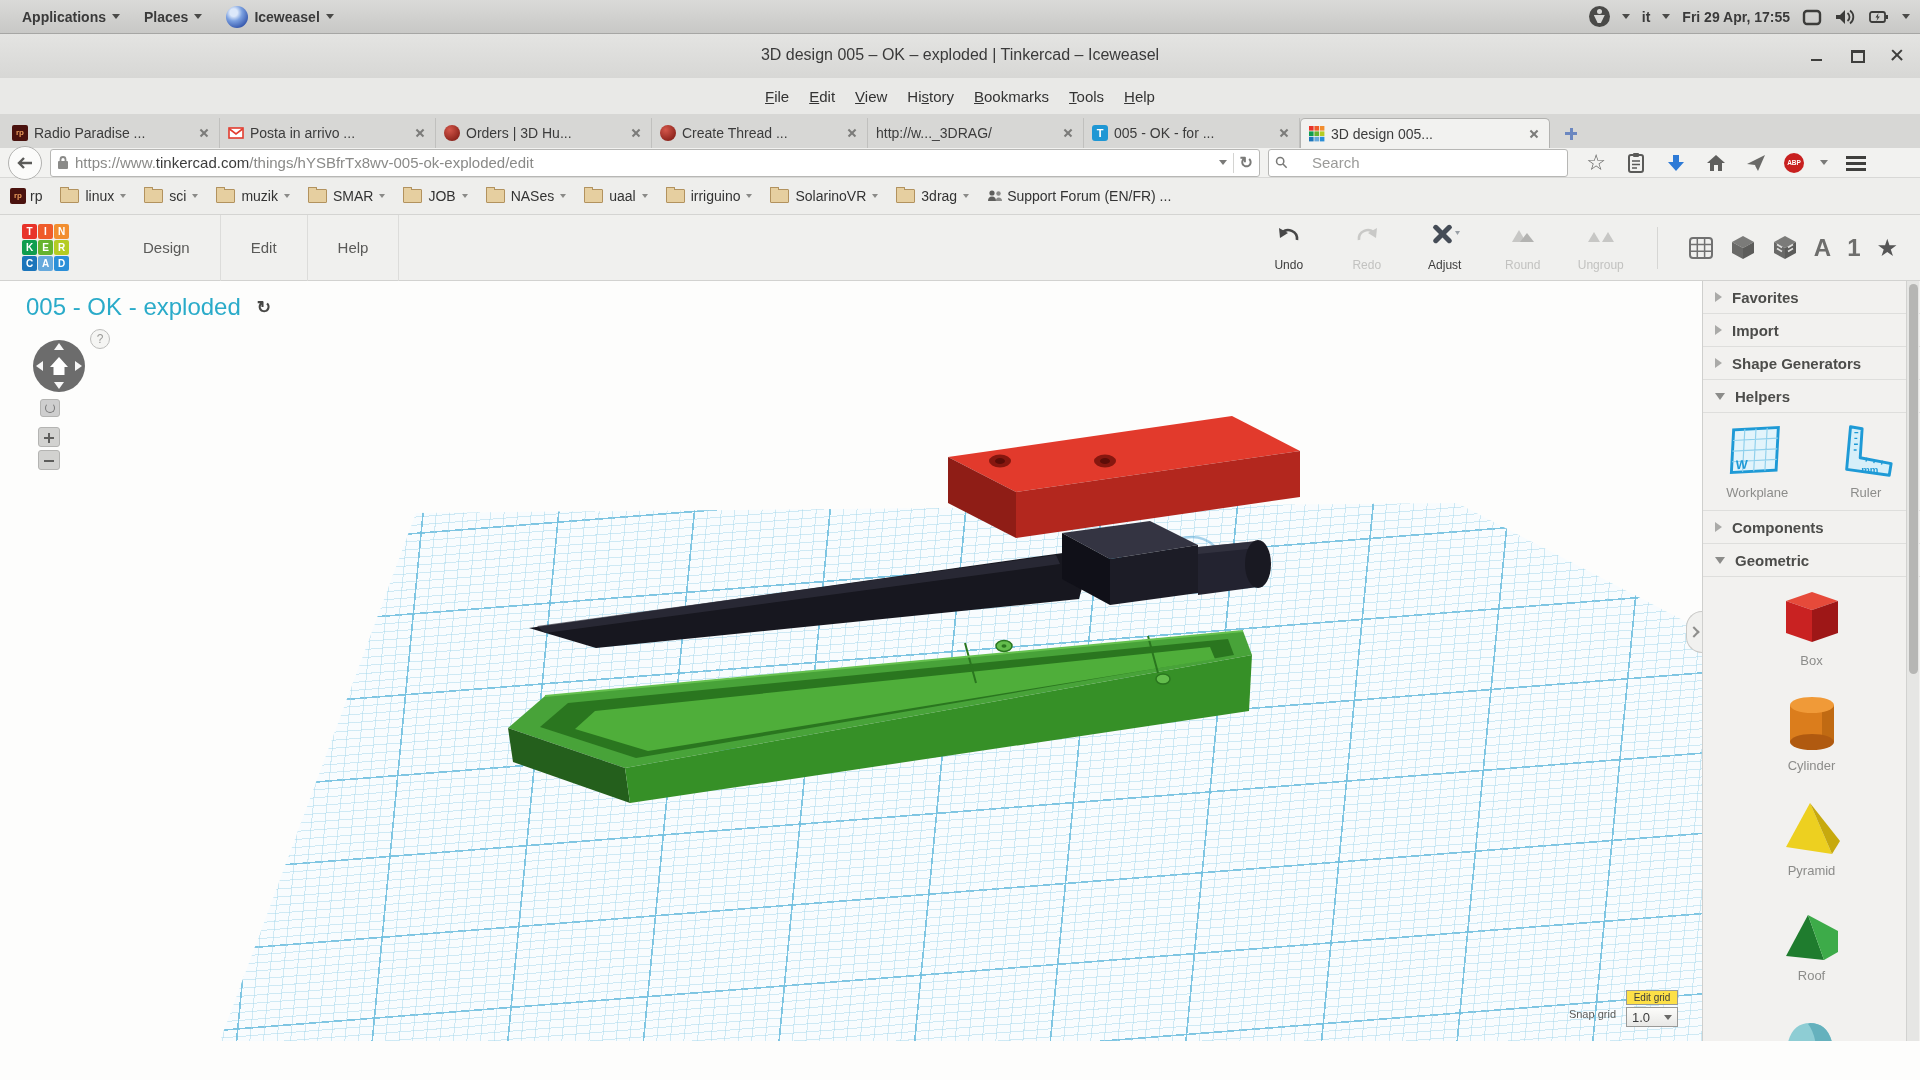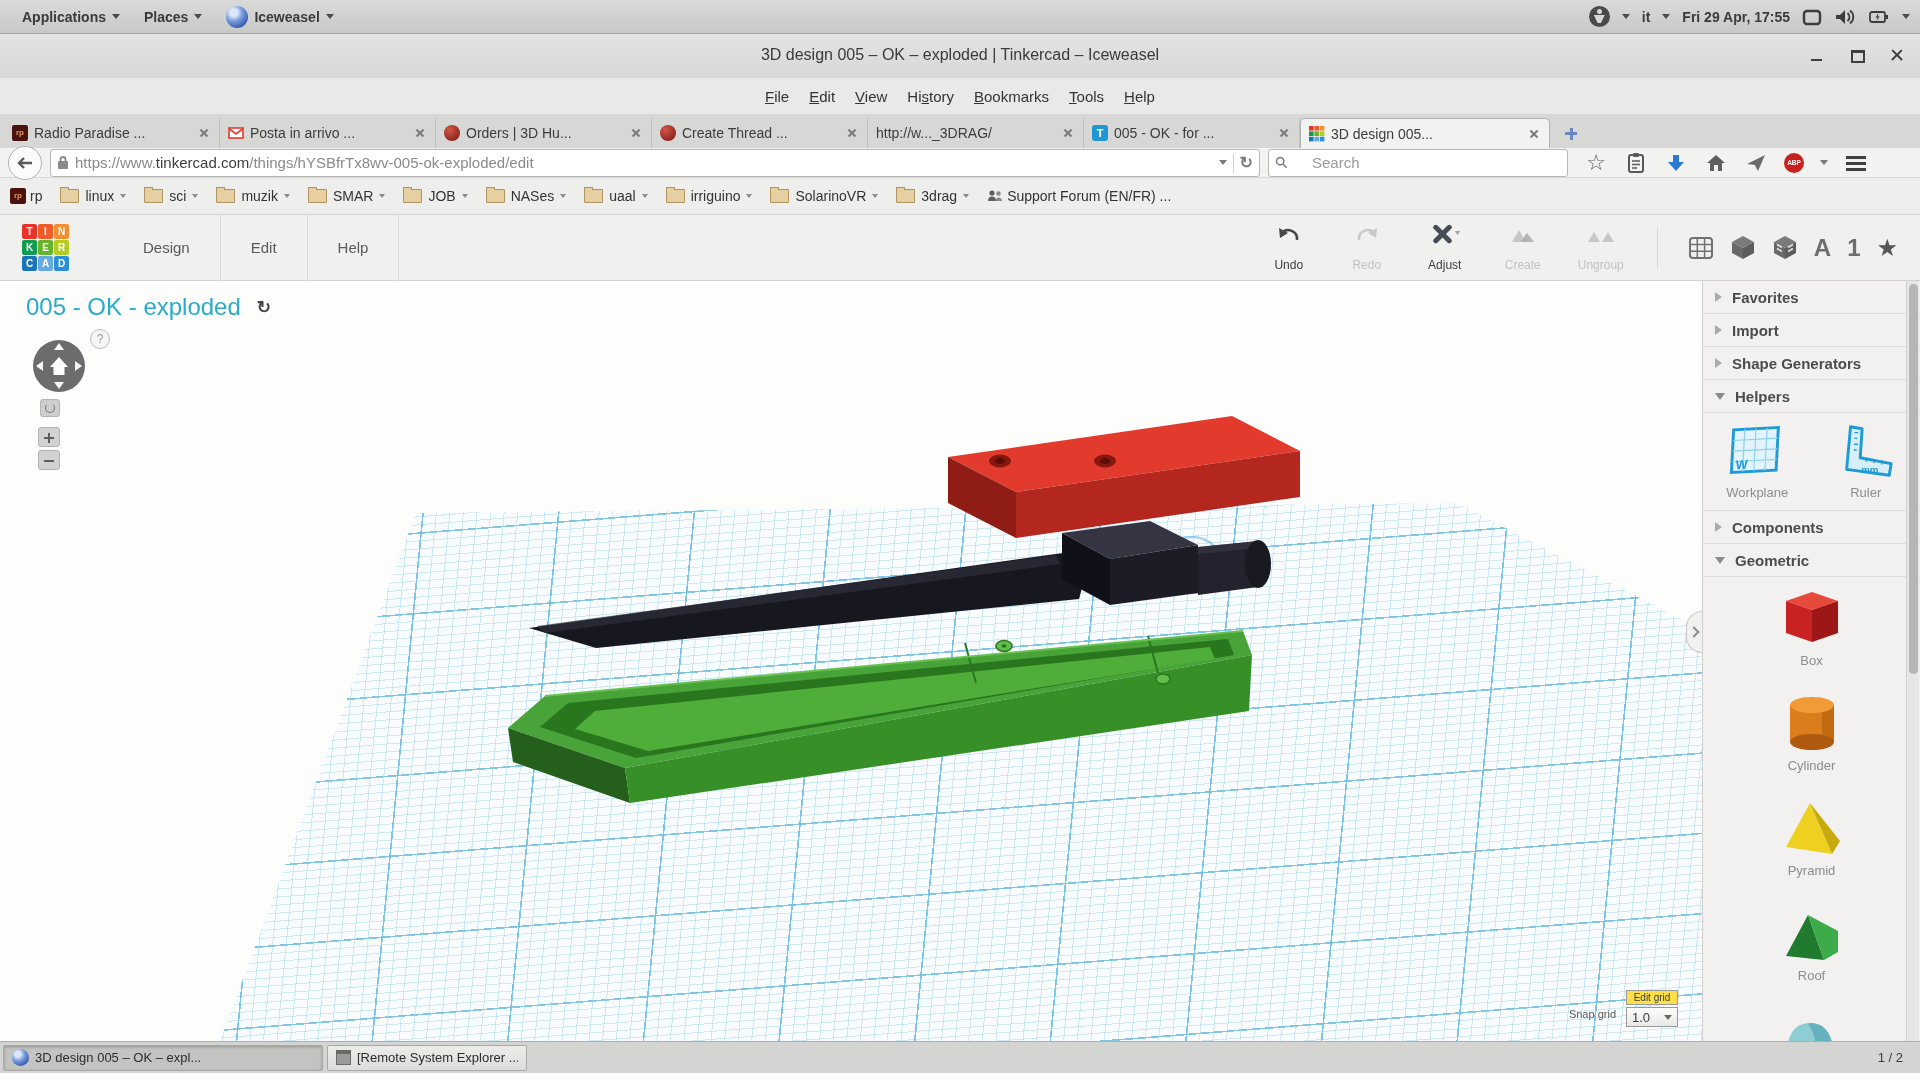--- a/index.html
+++ b/index.html
@@ -440,21 +440,21 @@
             </g>
             <polygon points="26,7 31,7 28.5,11" fill="#9aa0a6"></polygon>
           </svg>
         <span class="tlab">Adjust</span>
       </div>
       <div class="tbtn disabled">
         <svg width="26" height="20" viewBox="0 0 26 20">
             <polygon points="2,18 9,6 16,18" fill="#c7c7c5"></polygon>
             <polygon points="10,18 17,9 24,18" fill="#b3b3b1"></polygon>
           </svg>
-        <span class="tlab">Create</span>
+        <span class="tlab">Round</span>
       </div>
       <div class="tbtn disabled">
         <svg width="28" height="20" viewBox="0 0 28 20">
             <polygon points="1,18 7,8 13,18" fill="#c7c7c5"></polygon>
             <polygon points="15,18 21,8 27,18" fill="#c7c7c5"></polygon>
           </svg>
         <span class="tlab">Ungroup</span>
       </div>
       <div class="hdiv"></div>
       <div class="hicons">
@@ -678,25 +678,14 @@
               <path d="M32,8 Q50,10 52,40 L42,40 Q42,18 32,8 Z" fill="#c06f14"></path>
             </svg>
         </div>
       </div>
       <div class="sb-scroll">
           <div class="sb-thumb"></div>
         </div>
     </div>
   </div>
 
-  <div id="taskbar">
-    <div class="task active">
-      <span class="tkglobe"></span>
-      <span class="tklabel">3D design 005 – OK – expl...</span>
-    </div>
-    <div class="task w2">
-      <span class="tkrse"></span>
-      <span class="tklabel">[Remote System Explorer ...</span>
-    </div>
-    <div class="pager">1 / 2</div>
-  </div>
 
 </div>
 
 </body></html>

